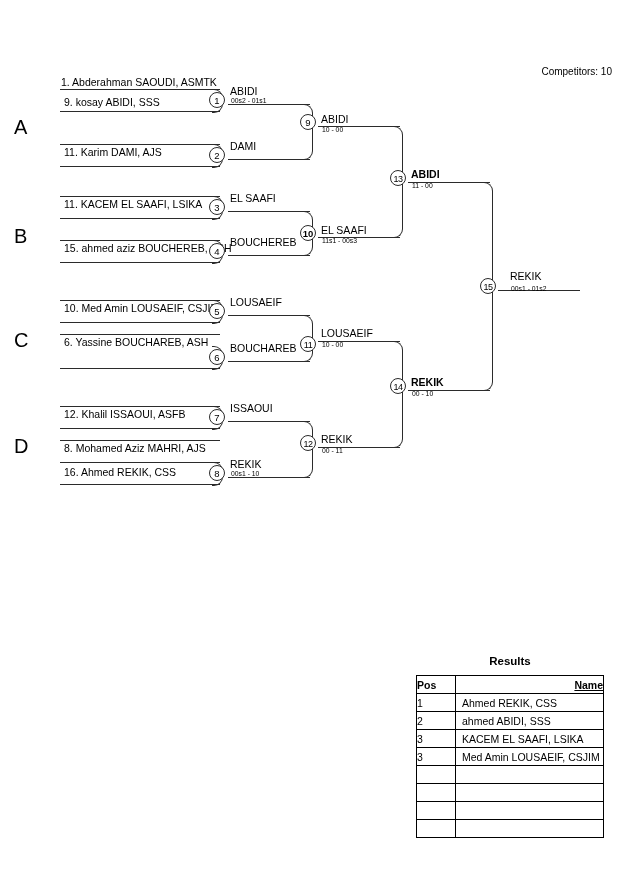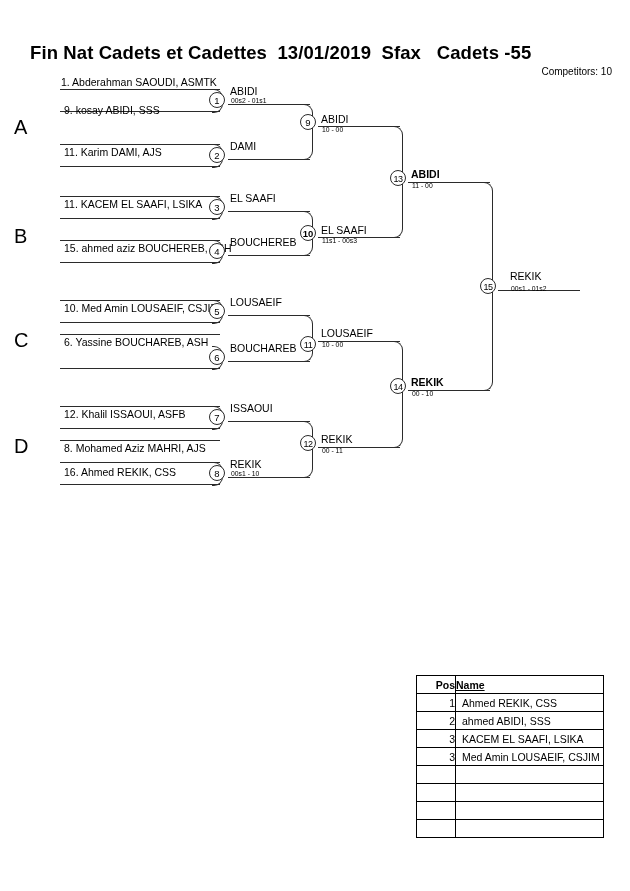--- a/index.html
+++ b/index.html
@@ -144,42 +144,41 @@
   }
   table.results th,
   table.results td {
     border: 1px solid #000;
     height: 17px;
     font-size: 10.5px;
     font-weight: normal;
     padding: 0;
   }
   table.results th { font-weight: bold; }
-  table.results .col-pos { width: 38px; text-align: right; }
+  table.results .col-pos { width: 38px; text-align: left; }
   table.results .col-name { text-align: left; padding-left: 6px; }
-  table.results thead th.col-name { text-align: left; padding-left: 0; text-decoration: underline; }
+  table.results thead th.col-name { text-align: right; padding-left: 0; text-decoration: underline; }
 </style>
 </head>
 <body>
 
 <div id="sheet">
 
-  <div class="title">Fin Nat Cadets et Cadettes  13/01/2019  Sfax   Cadets -55</div>
   <div class="competitors">Competitors: 10</div>
 
   <div class="group-letter" style="left:14px; top:117px;">A</div>
   <div class="group-letter" style="left:14px; top:226px;">B</div>
   <div class="group-letter" style="left:14px; top:330px;">C</div>
   <div class="group-letter" style="left:14px; top:436px;">D</div>
 
   <div class="hline" style="left:60px; top:89px; width:160px;"></div>
   <div class="pname" style="left:61px; top:76px;text-align:center;">1. Abderahman SAOUDI, ASMTK</div>
 
   <div class="hline" style="left:60px; top:111px; width:160px;"></div>
-  <div class="pname" style="left:64px; top:104px;">9. kosay ABIDI, SSS</div>
+  <div class="pname" style="left:64px; top:96px;">9. kosay ABIDI, SSS</div>
 
   <div class="elbow" style="left:212px; top:89px; width:10px; height:22px;"></div>
   <div class="mnum" style="left:209px; top:92px;">1</div>
 
   <div class="hline" style="left:228px; top:104px; width:82px;"></div>
   <div class="winner" style="left:230px; top:85px;">ABIDI</div>
   <div class="score" style="left:231px; top:97px;">00s2 - 01s1</div>
 
   <div class="hline" style="left:60px; top:144px; width:160px;"></div>
   <div class="pname" style="left:64px; top:146px;">11. Karim DAMI, AJS</div>
@@ -282,20 +281,21 @@
   <div class="winner bold" style="left:411px; top:376px;">REKIK</div>
   <div class="score" style="left:412px; top:390px;">00 - 10</div>
 
   <div class="elbow-top" style="left:482px; top:182px; width:10px; height:96px;"></div>
   <div class="elbow-bottom" style="left:482px; top:278px; width:10px; height:112px;"></div>
   <div class="mnum two" style="left:480px; top:278px;">15</div>
   <div class="hline" style="left:498px; top:290px; width:82px;"></div>
   <div class="winner" style="left:510px; top:270px;">REKIK</div>
   <div class="score" style="left:511px; top:285px;">00s1 - 01s2</div>
 
+  <div class="results-title">Results</div>
   <table class="results">
     <thead>
       <tr>
         <th class="col-pos">Pos</th>
         <th class="col-name">Name</th>
       </tr>
     </thead>
     <tbody>
       <tr>
         <td class="col-pos">1</td>

